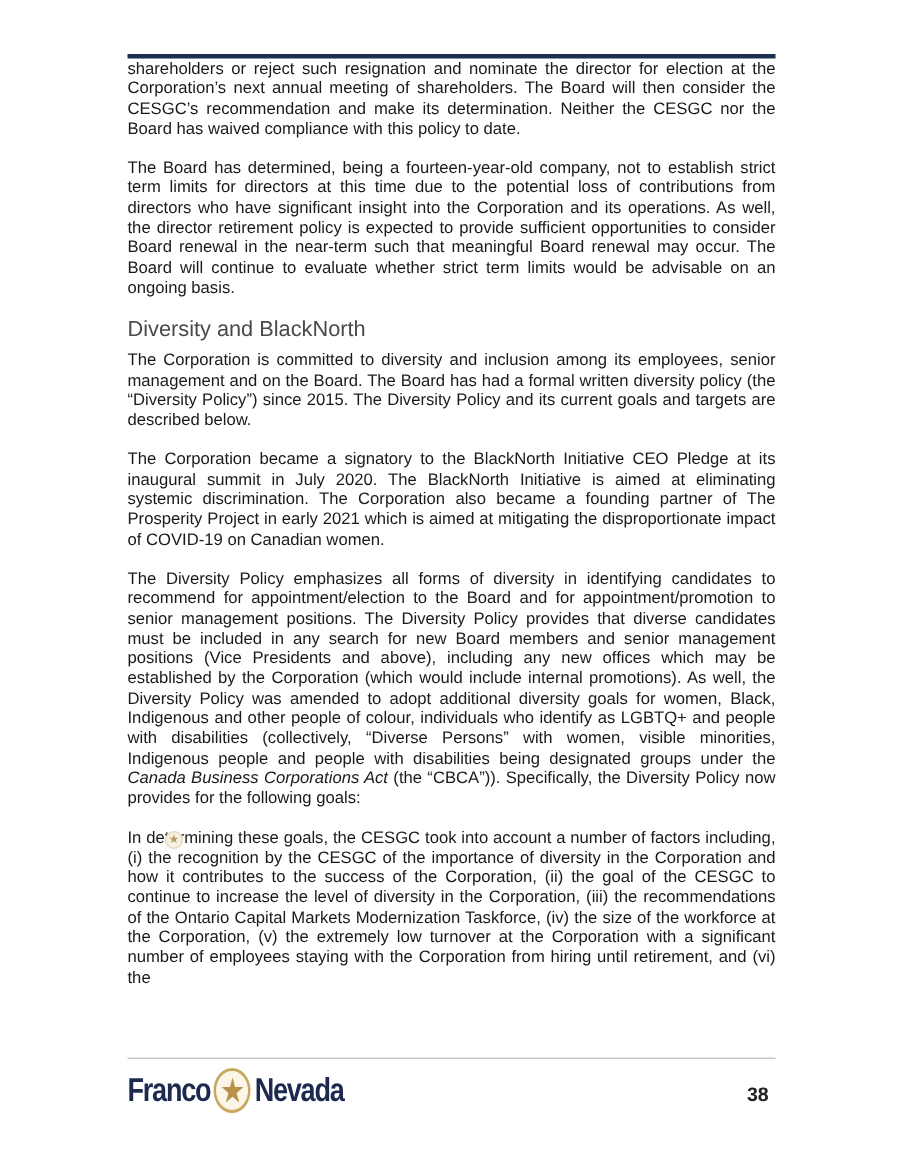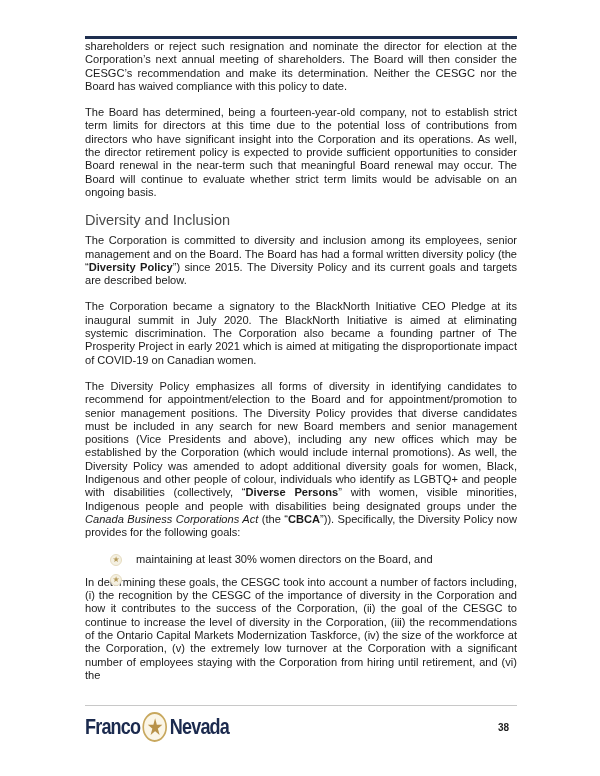--- a/index.html
+++ b/index.html
@@ -2,57 +2,56 @@
 <html><head>
   <meta charset="utf-8">
   <style>
     html, body { margin: 0; padding: 0; background: #ffffff; }
     body { width: 600px; height: 776px; position: relative; overflow: hidden;
            font-family: "Liberation Sans", sans-serif; color: #1a1a1a; }
     .top-rule { position: absolute; left: 85px; top: 36px; width: 432px; height: 3px; background: #1e2f4f; }
     .content { position: absolute; left: 85px; top: 40px; width: 432px; font-size: 11.1px; line-height: 13.3px; }
     p { margin: 0 0 13px 0; text-align: justify; }
     h2 { font-weight: normal; font-size: 14.5px; color: #4a4a4a; margin: 4px 0 6px 0; line-height: 16px; }
-    b { font-weight: bold; }
+    b { font-weight: normal; }
     i { }
     ul { list-style: none; margin: 0 0 10px 0; padding: 0; }
     ul li { position: relative; padding-left: 51px; margin-bottom: 7px; text-align: left; }
     ul li .bullet { position: absolute; left: 25px; top: 1px; width: 10px; height: 10px; border-radius: 50%;
                     background: #f4f0e2; border: 1px solid #e6dcc0; font-size: 8px; line-height: 10px;
                     text-align: center; color: #b59a5a; }
     .bottom-rule { position: absolute; left: 85px; top: 705px; width: 432px; height: 1px; background: #c8c8c8; }
     .logo { position: absolute; left: 85px; top: 713px; height: 28px; display: flex; align-items: center;
             font-family: "Liberation Sans", sans-serif; font-weight: bold; color: #1b2a4e; font-size: 22px;
             letter-spacing: -1px; transform: scaleX(0.82); transform-origin: left center; }
     .logo .star { display: inline-flex; align-items: center; justify-content: center; width: 26px; height: 26px;
                   border-radius: 50%; border: 2px solid #c8a85e; background: #fbf6e8; color: #b8924a;
                   font-size: 20px; margin: 0 3px; letter-spacing: 0; }
-    .page-number { position: absolute; left: 498px; top: 722px; font-size: 10px; font-weight: bold; color: #222; }
+    .page-number { position: absolute; left: 498px; top: 722px; font-size: 13px; font-weight: bold; color: #222; }
   </style>
 </head>
 <body>
 
 <div class="top-rule"></div>
 
 <div class="content">
   <p>shareholders or reject such resignation and nominate the director for election at the Corporation’s next annual meeting of shareholders. The Board will then consider the CESGC’s recommendation and make its determination. Neither the CESGC nor the Board has waived compliance with this policy to date.</p>
   <p>The Board has determined, being a fourteen-year-old company, not to establish strict term limits for directors at this time due to the potential loss of contributions from directors who have significant insight into the Corporation and its operations. As well, the director retirement policy is expected to provide sufficient opportunities to consider Board renewal in the near-term such that meaningful Board renewal may occur. The Board will continue to evaluate whether strict term limits would be advisable on an ongoing basis.</p>
 
-  <h2>Diversity and Inclusion</h2>
+  <h2>Diversity and BlackNorth</h2>
 
   <p><span>The Corporation is committed to diversity and inclusion among its employees, senior management and on the Board. The Board has had a formal written diversity policy (the “</span><b>Diversity Policy</b><span>”) since 2015. The Diversity Policy and its current goals and targets are described below.</span></p>
 
   <p>The Corporation became a signatory to the BlackNorth Initiative CEO Pledge at its inaugural summit in July 2020. The BlackNorth Initiative is aimed at eliminating systemic discrimination. The Corporation also became a founding partner of The Prosperity Project in early 2021 which is aimed at mitigating the disproportionate impact of COVID-19 on Canadian women.</p>
 
   <p><span>The Diversity Policy emphasizes all forms of diversity in identifying candidates to recommend for appointment/election to the Board and for appointment/promotion to senior management positions. The Diversity Policy provides that diverse candidates must be included in any search for new Board members and senior management positions (Vice Presidents and above), including any new offices which may be established by the Corporation (which would include internal promotions). As well, the Diversity Policy was amended to adopt additional diversity goals for women, Black, Indigenous and other people of colour, individuals who identify as LGBTQ+ and people with disabilities (collectively, “</span><b>Diverse Persons</b><span>” with women, visible minorities, Indigenous people and people with disabilities being designated groups under the </span><i>Canada Business Corporations Act</i><span> (the “</span><b>CBCA</b><span>”)). Specifically, the Diversity Policy now provides for the following goals:</span></p>
 
   <ul>
     <li>
       <span class="bullet">★</span>
-      <span>maintaining at least 30% women directors on the Board, and</span>
     </li>
     <li>
       <span class="bullet">★</span>
     </li>
   </ul>
 
   <p>In determining these goals, the CESGC took into account a number of factors including, (i) the recognition by the CESGC of the importance of diversity in the Corporation and how it contributes to the success of the Corporation, (ii) the goal of the CESGC to continue to increase the level of diversity in the Corporation, (iii) the recommendations of the Ontario Capital Markets Modernization Taskforce, (iv) the size of the workforce at the Corporation, (v) the extremely low turnover at the Corporation with a significant number of employees staying with the Corporation from hiring until retirement, and (vi) the</p>
 </div>
 
 <div class="bottom-rule"></div>

